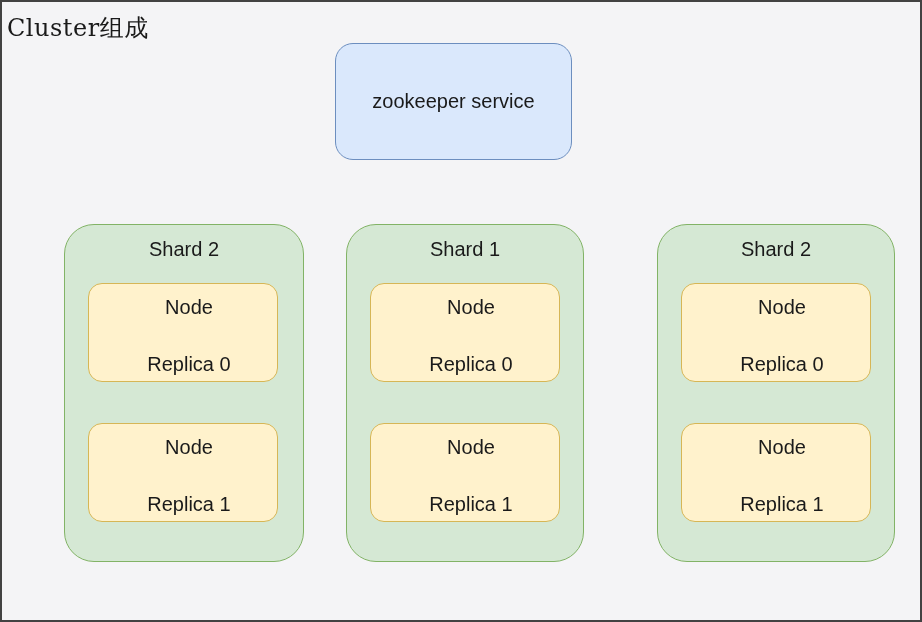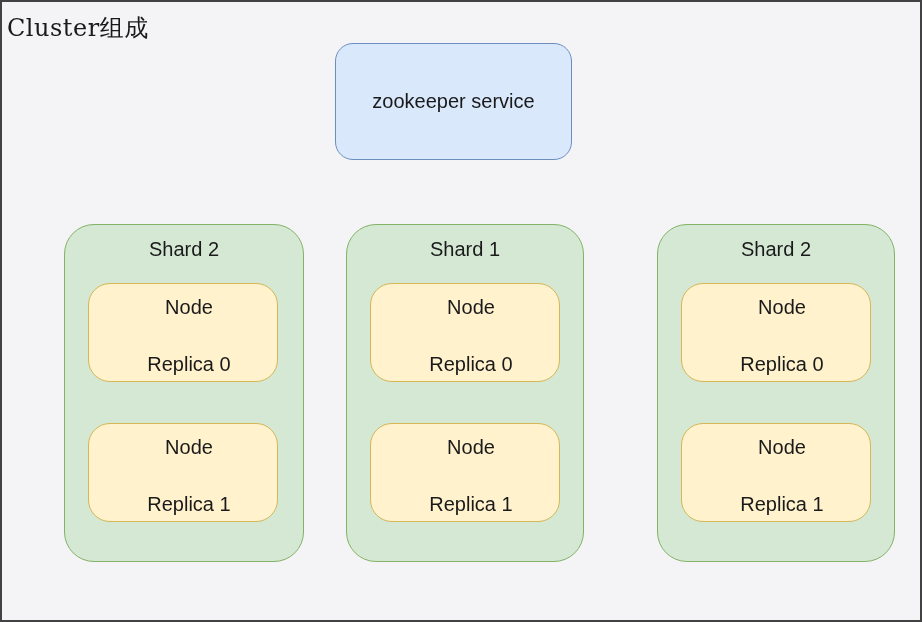--- a/index.html
+++ b/index.html
@@ -61,21 +61,21 @@
     color: var(--text, #1a1a1a);
   }
   .node {
     position: absolute;
     left: 23px;
     width: 190px;
     height: 99px;
     box-sizing: border-box;
     background: var(--node-fill, #fff2cc);
     border: 1px solid var(--node-border, #d6b656);
-    border-radius: 22px;
+    border-radius: 14px;
     display: flex;
     flex-direction: column;
     justify-content: space-between;
     padding: 12px 0 6px 12px;
   }
   .node-a { top: 58px; }
   .node-b { top: 198px; }
   .node-line {
     text-align: center;
     font-size: 20px;

